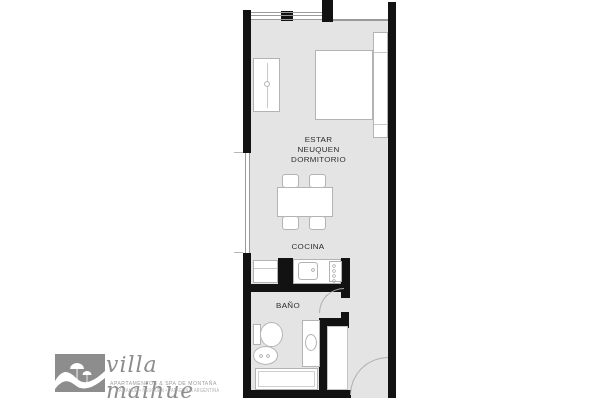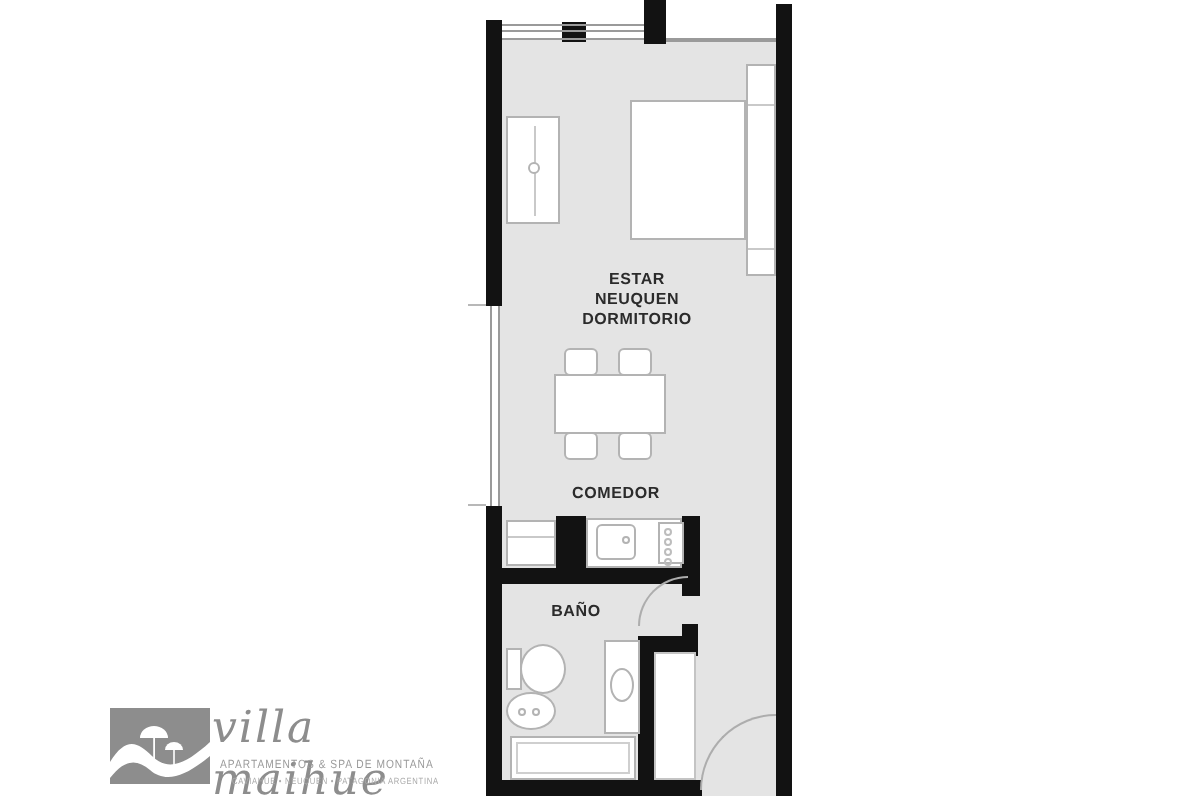--- a/index.html
+++ b/index.html
@@ -14,21 +14,21 @@
     font-family:"Liberation Sans", sans-serif;
   }
   .abs{position:absolute;}
   .wall{position:absolute;background:var(--wall);}
   .floor{position:absolute;background:var(--floor);}
   .fix{position:absolute;background:#fff;border:1px solid var(--fixture-border);box-sizing:border-box;}
   .thinline{position:absolute;background:#9a9a9a;}
   .tick{position:absolute;background:#b8b8b8;}
   .arc{position:absolute;border-top:1px solid #adadad;border-left:1px solid #adadad;
        border-top-left-radius:100% 100%;box-sizing:border-box;}
-  .room-label{position:absolute;color:#2b2b2b;font-size:8px;font-weight:700;
+  .room-label{position:absolute;color:#2b2b2b;font-size:8px;font-weight:400;
        letter-spacing:.3px;text-align:center;line-height:10px;}
   .chair{position:absolute;background:#fff;border:1px solid var(--fixture-border);
        border-radius:3px;box-sizing:border-box;}
   .circle{position:absolute;border:1px solid var(--fixture-border);border-radius:50%;
        background:#fff;box-sizing:border-box;}
   .innerline{position:absolute;background:#c9c9c9;}
   .burner{width:4px;height:4px;border:1px solid #bdbdbd;border-radius:50%;box-sizing:border-box;}
   .stove-grid{position:absolute;display:flex;flex-wrap:wrap;gap:1px;align-content:space-between;
        justify-content:space-between;padding:2px;box-sizing:border-box;}
   .tub-inner{position:absolute;left:2px;top:2px;right:2px;bottom:2px;border:1px solid #cfcfcf;}
@@ -113,21 +113,21 @@
   <div class="fix" style="left:327px;top:326px;width:21px;height:64px;border-color:#c4c4c4;"></div>
 
   <div class="arc" style="left:319px;top:288px;width:25px;height:25px;"></div>
   <div class="arc" style="left:350px;top:357px;width:38px;height:38px;"></div>
 
   <div class="room-label" style="left:270px;top:135px;width:97px;">
     <div>ESTAR</div>
     <div>NEUQUEN</div>
     <div>DORMITORIO</div>
   </div>
-  <div class="room-label" style="left:270px;top:242px;width:76px;">COMEDOR</div>
+  <div class="room-label" style="left:270px;top:242px;width:76px;">COCINA</div>
   <div class="room-label" style="left:260px;top:301px;width:56px;">BAÑO</div>
 
   <div class="abs" style="left:55px;top:352px;width:180px;height:44px;">
     <svg style="position:absolute;left:0;top:2px;" width="50" height="38" viewBox="0 0 50 38">
       <rect width="50" height="38" fill="#8d8d8d"></rect>
       <path d="M0,27 C8,14 14,17 21,24 C29,32 38,28 50,17 L50,24 C38,34 28,38 20,31 C13,25 7,26 0,35 Z" fill="#ffffff"></path>
       <path d="M15,15 A7,6 0 0 1 29,15 Z" fill="#ffffff"></path>
       <rect x="21.6" y="15" width="0.9" height="13" fill="#ffffff"></rect>
       <path d="M27.5,21 A4.5,4 0 0 1 36.5,21 Z" fill="#ffffff"></path>
       <rect x="31.6" y="21" width="0.8" height="10" fill="#ffffff"></rect>

